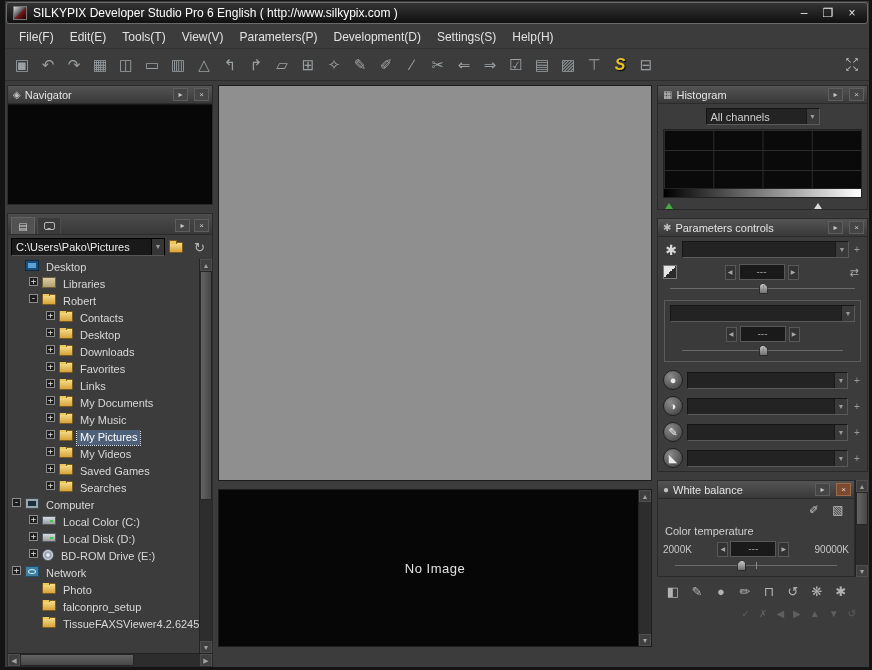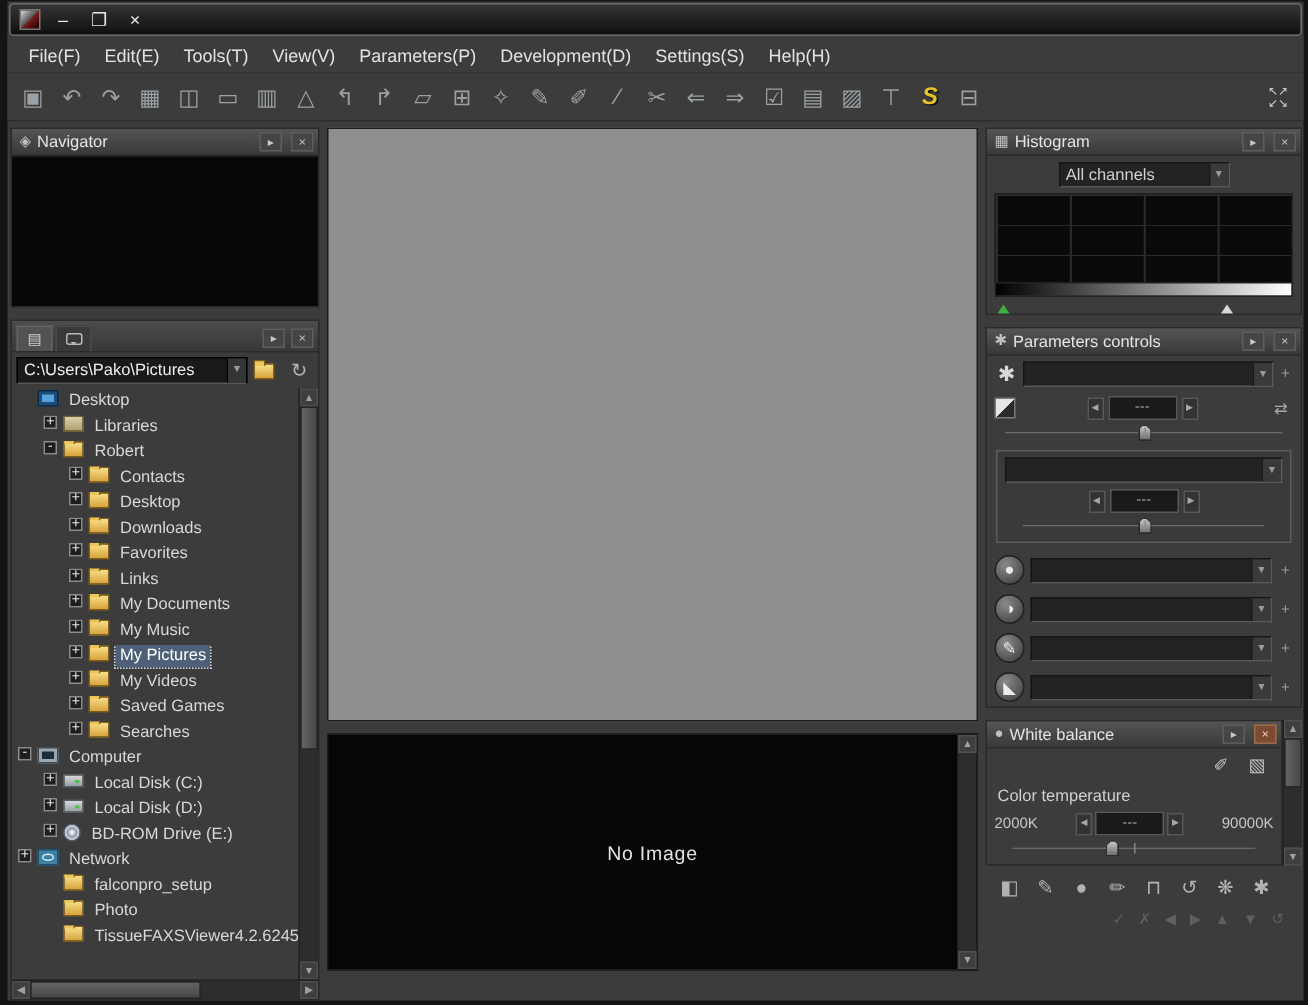--- a/index.html
+++ b/index.html
@@ -148,20 +148,21 @@
   .rtool{width:20px;height:18px;color:#b2b2b2;font-size:13px;text-align:center;line-height:18px}
   .statusrow{display:flex;justify-content:flex-end;gap:9px;padding:5px 12px 0;color:#5f5f5f;font-size:10px;flex:none}
 </style>
 </head>
 <body>
 
 <div class="app">
 
   <div class="titlebar">
     <span class="appicon"></span>
+    <span class="wtitle">SILKYPIX Developer Studio Pro 6 English ( http://www.silkypix.com )</span>
     <span class="winbtn">–</span>
     <span class="winbtn">❐</span>
     <span class="winbtn">×</span>
   </div>
 
   <div class="menubar">
       <span class="menu-item">File(F)</span>
       <span class="menu-item">Edit(E)</span>
       <span class="menu-item">Tools(T)</span>
       <span class="menu-item">View(V)</span>
@@ -313,46 +314,46 @@
                 <span class="tlabel">Searches</span>
               </div>
               <div class="trow" style="padding-left: 4px;">
                 <span class="ebox">-</span>
                 <span class="ico ico-computer"></span>
                 <span class="tlabel">Computer</span>
               </div>
               <div class="trow" style="padding-left: 21px;">
                 <span class="ebox">+</span>
                 <span class="ico ico-disk"></span>
-                <span class="tlabel">Local Disk (C:)</span>
+                <span class="tlabel">Local Color (C:)</span>
               </div>
               <div class="trow" style="padding-left: 21px;">
                 <span class="ebox">+</span>
                 <span class="ico ico-disk"></span>
                 <span class="tlabel">Local Disk (D:)</span>
               </div>
               <div class="trow" style="padding-left: 21px;">
                 <span class="ebox">+</span>
                 <span class="ico ico-bdrom"></span>
                 <span class="tlabel">BD-ROM Drive (E:)</span>
               </div>
               <div class="trow" style="padding-left: 4px;">
                 <span class="ebox">+</span>
                 <span class="ico ico-network"></span>
                 <span class="tlabel">Network</span>
               </div>
               <div class="trow" style="padding-left: 21px;">
                 <span class="ebox empty"></span>
                 <span class="ico ico-folder"></span>
+                <span class="tlabel">Photo</span>
+              </div>
+              <div class="trow" style="padding-left: 21px;">
+                <span class="ebox empty"></span>
+                <span class="ico ico-folder"></span>
                 <span class="tlabel">falconpro_setup</span>
-              </div>
-              <div class="trow" style="padding-left: 21px;">
-                <span class="ebox empty"></span>
-                <span class="ico ico-folder"></span>
-                <span class="tlabel">Photo</span>
               </div>
               <div class="trow" style="padding-left: 21px;">
                 <span class="ebox empty"></span>
                 <span class="ico ico-folder"></span>
                 <span class="tlabel">TissueFAXSViewer4.2.6245.10</span>
               </div>
             </div>
           <div class="vscroll">
             <div class="sarr">▲</div>
             <div class="sthumb" style="height:58%"></div>

